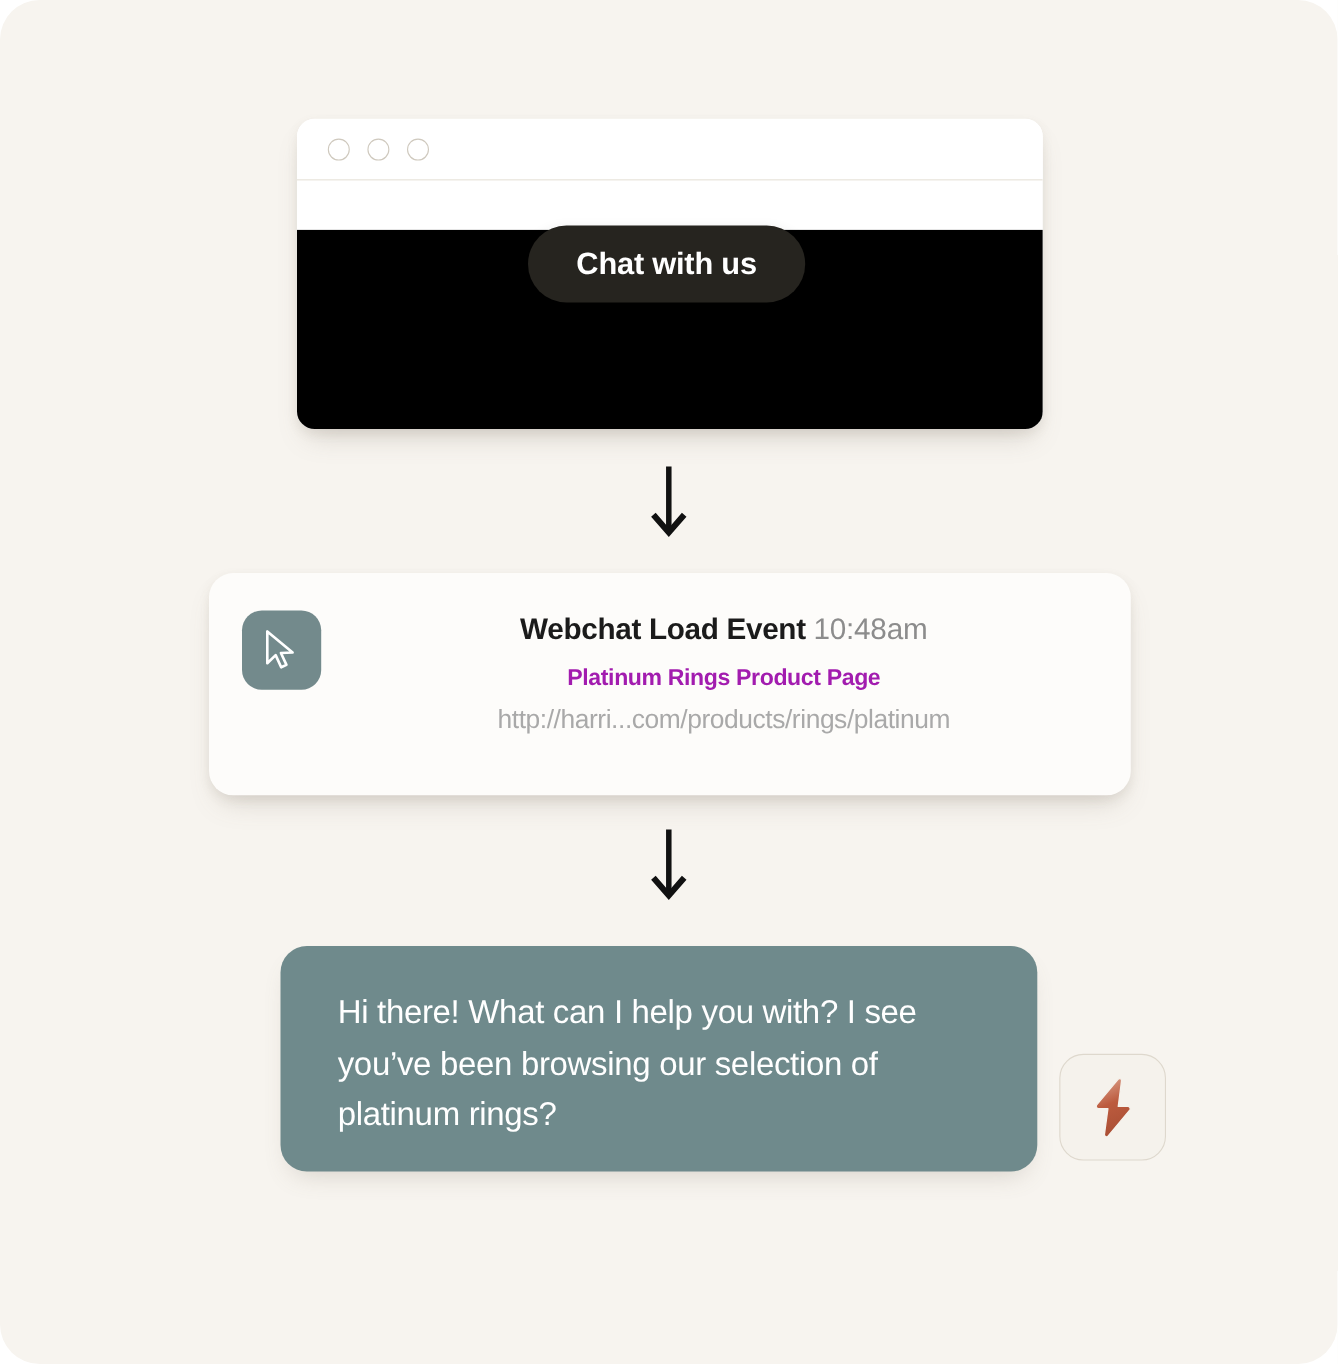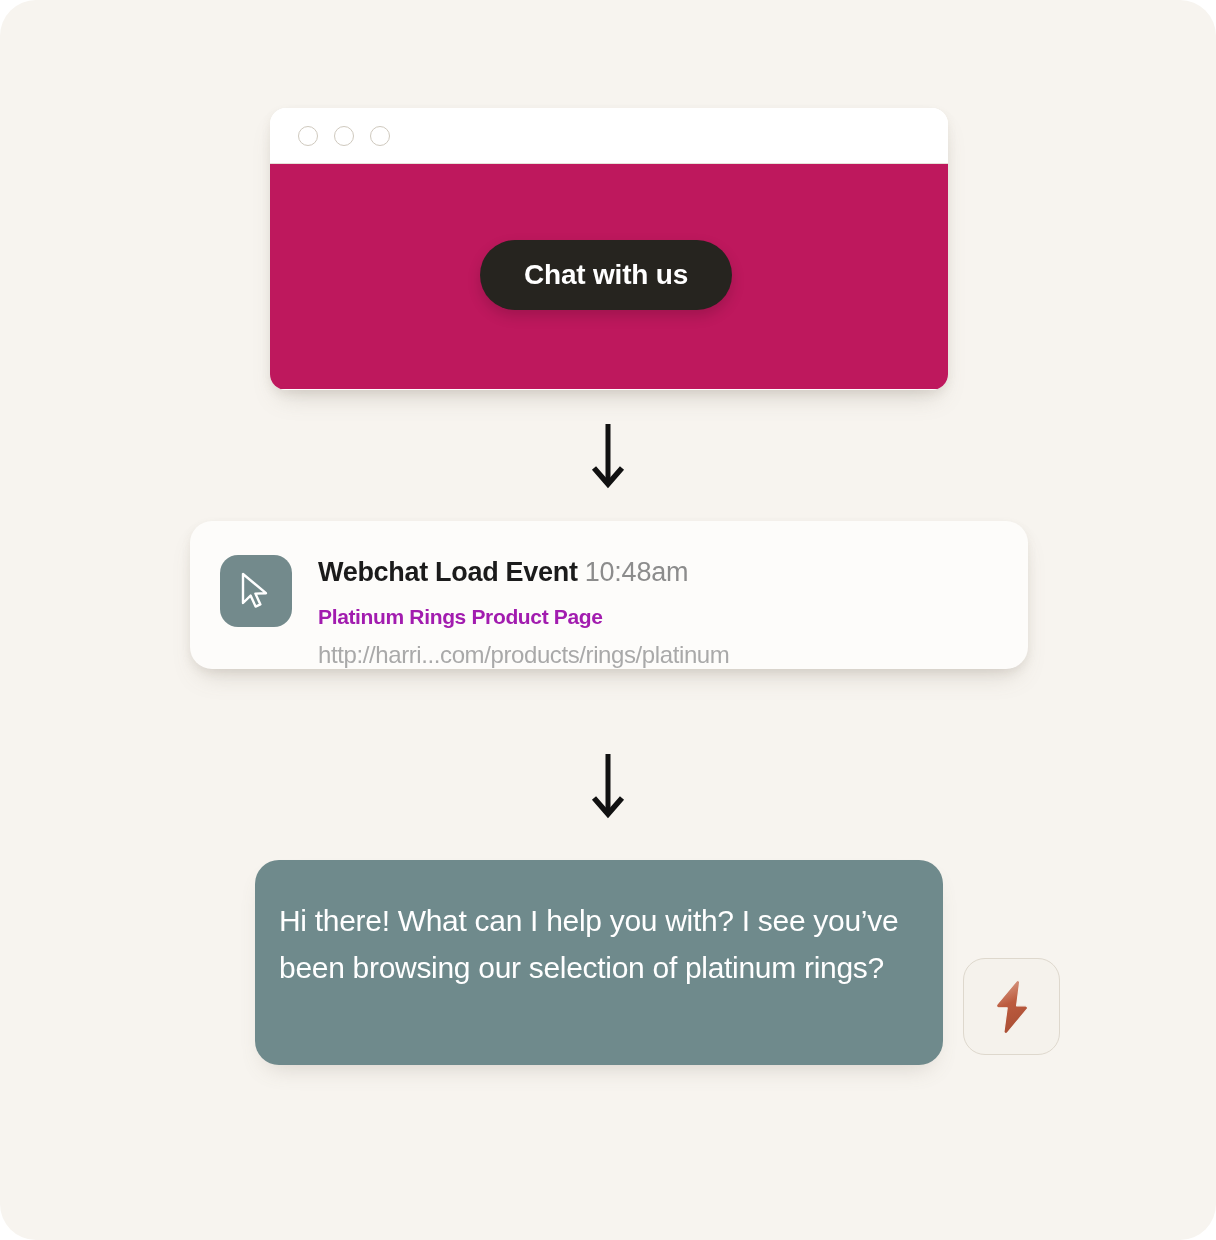--- a/index.html
+++ b/index.html
@@ -53,24 +53,25 @@
     width: 20px;
     height: 20px;
     border-radius: 50%;
     border: 1.6px solid #CFC9BE;
     background: transparent;
   }
 
   .browser-body {
     position: relative;
     height: calc(100% - 57px);
-    background: #be185d;
-    display: flex;
-    align-items: center;
+    background: #000000;
+    display: flex;
+    align-items: flex-start;
     justify-content: center;
+    margin-top: 45px;
   }
 
   .chat-cta {
     position: relative;
     background: #26241F;
     color: #ffffff;
     border: none;
     border-radius: 40px;
     padding: 0 44px;
     height: 70px;
@@ -93,28 +94,29 @@
   }
   .arrow-one { left: 584px; top: 422px; }
   .arrow-two { left: 584px; top: 752px; }
 
   
   .event-card {
     position: absolute;
     left: 190px;
     top: 521px;
     width: 838px;
-    height: 148px;
+    height: 202px;
     background: #FDFCFA;
     border-radius: 22px;
     box-shadow: 0 14px 26px -10px rgba(120,108,92,0.26),
                 0 4px 10px rgba(120,108,92,0.10);
     padding: 34px 30px 0 30px;
     display: flex;
     gap: 26px;
+    text-align: center;
   }
 
   .event-icon-badge {
     flex: 0 0 auto;
     width: 72px;
     height: 72px;
     border-radius: 18px;
     background: #738A8C;
     display: flex;
     align-items: center;
@@ -170,21 +172,21 @@
   }
 
   .message-bubble {
     position: absolute;
     left: 0;
     top: 0;
     width: 688px;
     height: 205px;
     background: #6F8A8C;
     border-radius: 24px;
-    padding: 38px 36px 0 24px;
+    padding: 38px 36px 0 52px;
     box-shadow: 0 12px 24px -12px rgba(120,108,92,0.30);
   }
 
   .message-text {
     color: #ffffff;
     font-size: 30px;
     line-height: 1.55;
     letter-spacing: -0.3px;
     font-weight: normal;
   }

